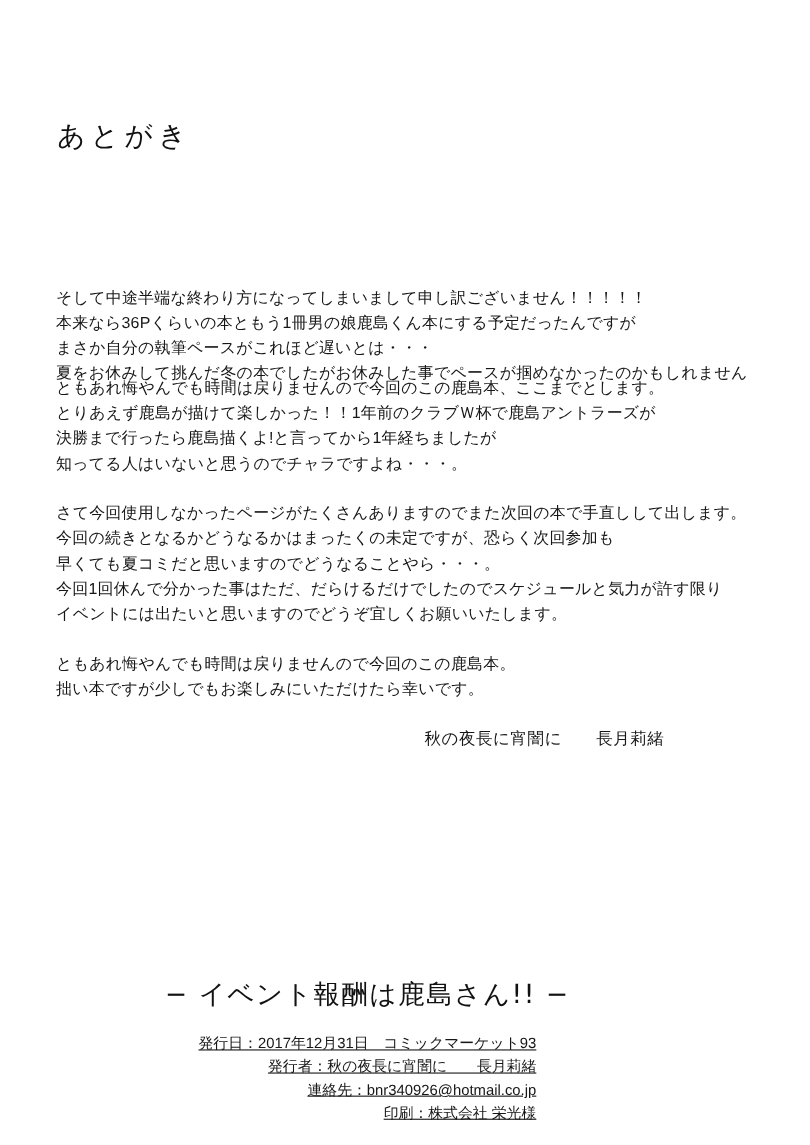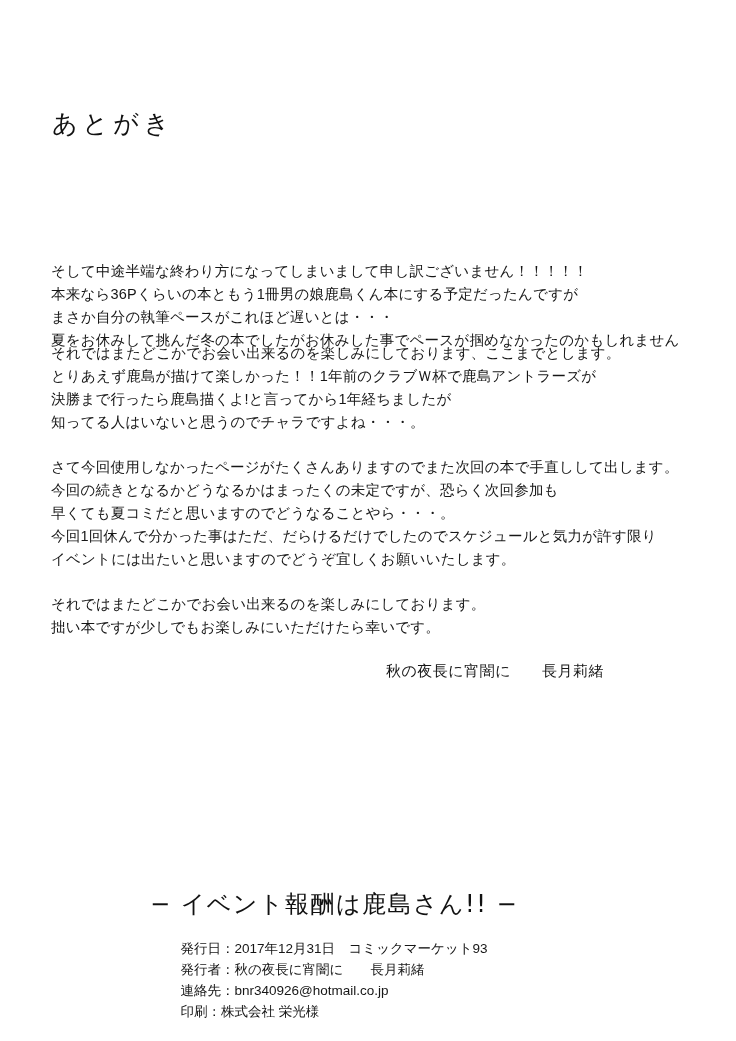--- a/index.html
+++ b/index.html
@@ -76,48 +76,49 @@
     line-height: 21px;
     color: #161616;
   }
   .colophon-lines .cl {
     display: block;
     white-space: pre;
   }
   
   .colophon-inner {
     display: inline-block;
-    text-align: left;
+    text-align: right;
+    text-decoration: underline;
   }
 </style>
 </head>
 <body>
 
 <div class="page">
 
   <div class="afterword-title">あとがき</div>
 
 
   <div class="body-block p2">そして中途半端な終わり方になってしまいまして申し訳ございません！！！！！
 本来なら36Pくらいの本ともう1冊男の娘鹿島くん本にする予定だったんですが
 まさか自分の執筆ペースがこれほど遅いとは・・・
 夏をお休みして挑んだ冬の本でしたがお休みした事でペースが掴めなかったのかもしれません</div>
 
-  <div class="body-block p3">それではまたどこかでお会い出来るのを楽しみにしております、ここまでとします。
+  <div class="body-block p3">ともあれ悔やんでも時間は戻りませんので今回のこの鹿島本、ここまでとします。
 とりあえず鹿島が描けて楽しかった！！1年前のクラブＷ杯で鹿島アントラーズが
 決勝まで行ったら鹿島描くよ!と言ってから1年経ちましたが
 知ってる人はいないと思うのでチャラですよね・・・。</div>
 
   <div class="body-block p4">さて今回使用しなかったページがたくさんありますのでまた次回の本で手直しして出します。
 今回の続きとなるかどうなるかはまったくの未定ですが、恐らく次回参加も
 早くても夏コミだと思いますのでどうなることやら・・・。
 今回1回休んで分かった事はただ、だらけるだけでしたのでスケジュールと気力が許す限り
 イベントには出たいと思いますのでどうぞ宜しくお願いいたします。</div>
 
-  <div class="body-block p5">それではまたどこかでお会い出来るのを楽しみにしております。
+  <div class="body-block p5">ともあれ悔やんでも時間は戻りませんので今回のこの鹿島本。
 拙い本ですが少しでもお楽しみにいただけたら幸いです。</div>
 
   <div class="signature">秋の夜長に宵闇に　　長月莉緒</div>
 
   <div class="colophon-title">− イベント報酬は鹿島さん!! −</div>
 
   <div class="colophon-lines">
     <span class="colophon-inner">
       <span class="cl">発行日：2017年12月31日　コミックマーケット93</span>
       <span class="cl">発行者：秋の夜長に宵闇に　　長月莉緒</span>

